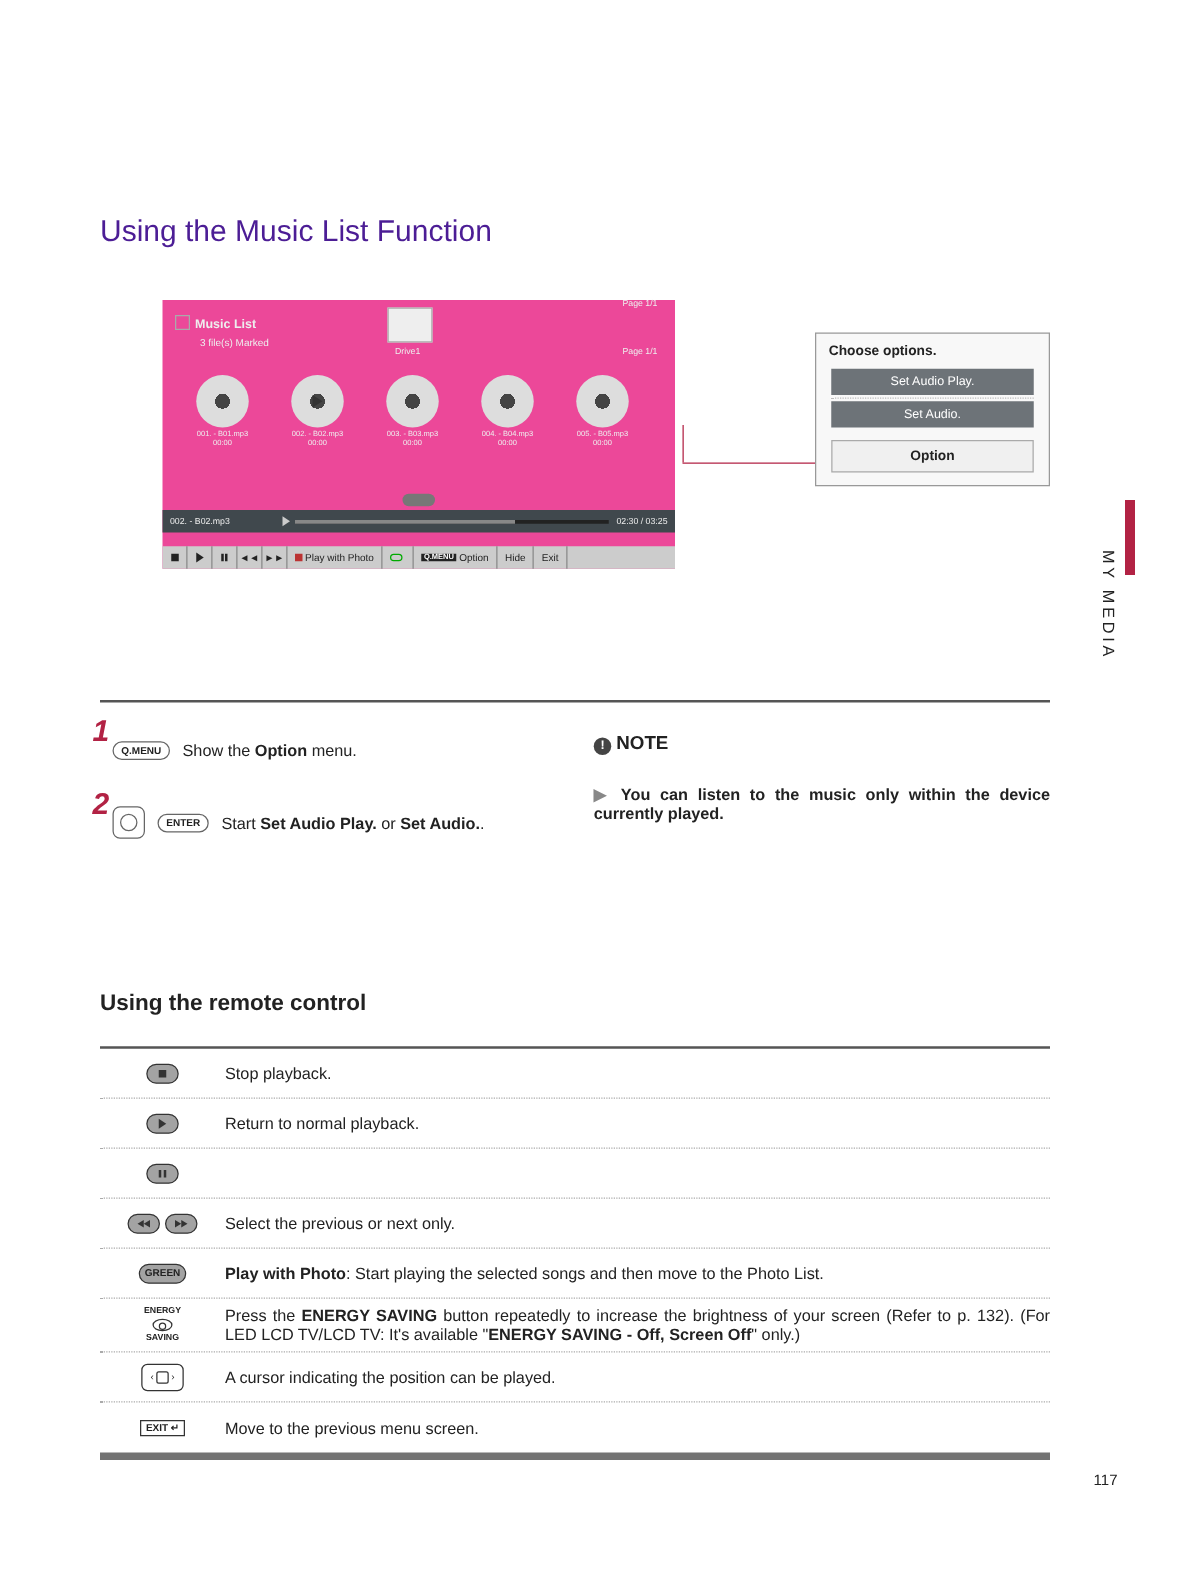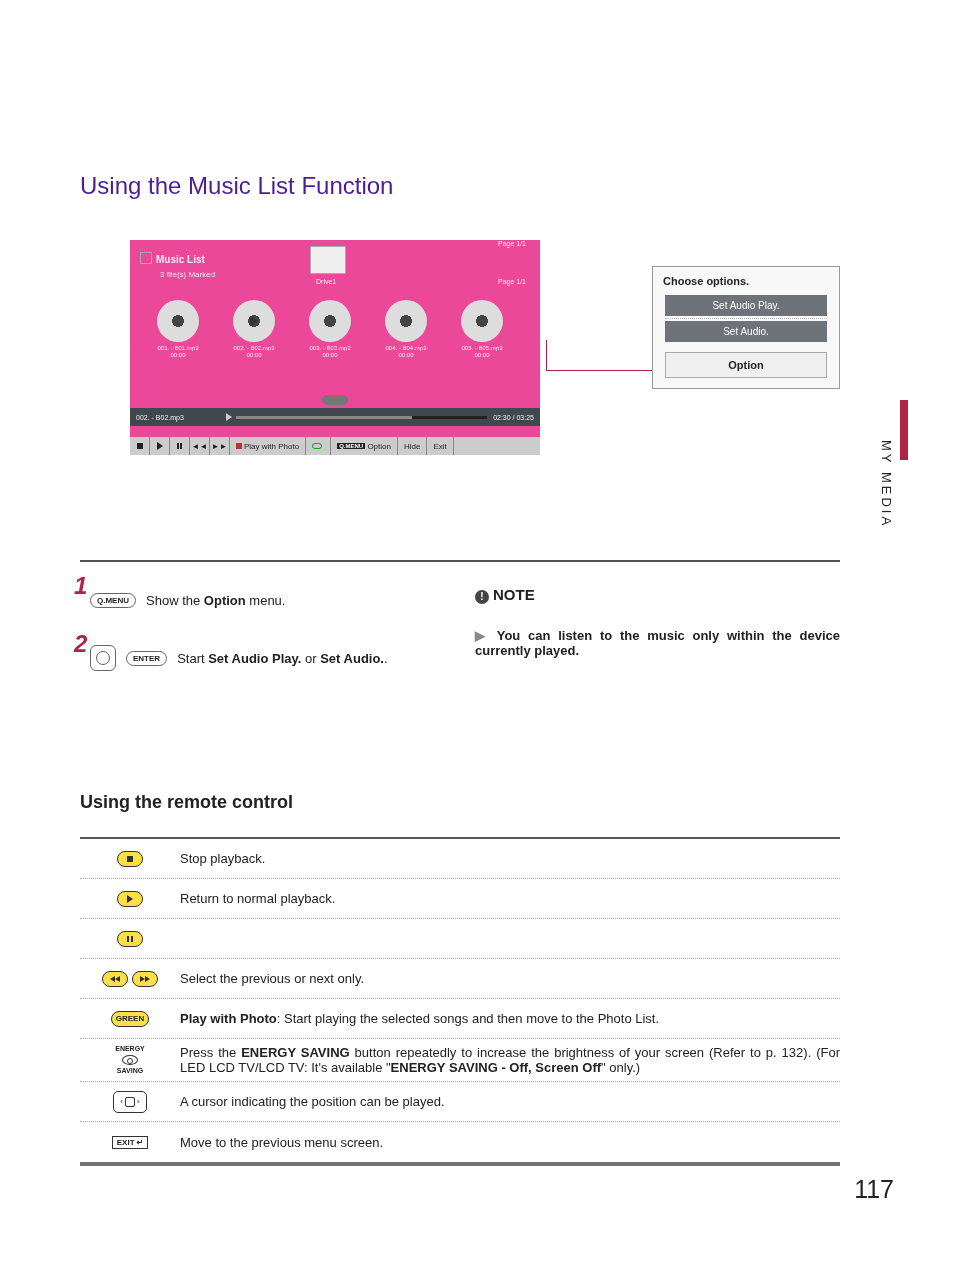--- a/index.html
+++ b/index.html
@@ -62,44 +62,44 @@
   .nav-remote .d { width: 14px; height: 14px; border: 1px solid #666; border-radius: 50%; }
   .step-text { font-size: 13px; }
   .notebox { flex: 1; }
   .note-hd { font-weight: bold; font-size: 15px; margin-bottom: 24px; }
   .note-hd .bang { display:inline-block; width:14px; height:14px; border-radius:50%; background:#444; color:#fff; font-size:10px; text-align:center; line-height:14px; margin-right:4px; }
   .note-body { font-size: 13px; text-align: justify; font-weight: bold; }
   .note-body .tri { color: #888; }
 
   
   .sub-heading { font-size: 18px; margin-bottom: 24px; }
-  .rc-table { width: 100%; border-top: 2px solid #555; border-bottom: 4px solid #737373; }
+  .rc-table { width: 100%; border-top: 2px solid #555; border-bottom: 6px solid #737373; }
   .rc-row { display: flex; align-items: center; border-bottom: 1px dotted #aaa; min-height: 40px; padding: 6px 0; }
   .rc-row:last-child { border-bottom: none; }
   .rc-icon { width: 100px; display: flex; align-items: center; justify-content: center; gap: 4px; }
-  .pill { border: 1.5px solid #333; border-radius: 10px; min-width: 26px; height: 16px; display: flex; align-items: center; justify-content: center; font-size: 8px; font-weight: bold; padding: 0 4px; background: #fde047; }
+  .pill { border: 1.5px solid #333; border-radius: 10px; min-width: 26px; height: 16px; display: flex; align-items: center; justify-content: center; font-size: 8px; font-weight: bold; padding: 0 4px; background: #a3a3a3; }
   .pill .sq { width: 6px; height: 6px; background: #333; }
   .pill .tri-r { width: 0; height: 0; border-left: 6px solid #333; border-top: 4px solid transparent; border-bottom: 4px solid transparent; }
   .pill .pau { display:flex; gap:2px; }
   .pill .pau span { width:2px; height:6px; background:#333; }
   .pill .rr { display:flex; }
   .pill .rr span { width:0; height:0; border-right:5px solid #333; border-top:3px solid transparent; border-bottom:3px solid transparent; }
   .pill .ff { display:flex; }
   .pill .ff span { width:0; height:0; border-left:5px solid #333; border-top:3px solid transparent; border-bottom:3px solid transparent; }
   .lrpad { width: 34px; height: 22px; border: 1.5px solid #333; border-radius: 5px; display:flex; align-items:center; justify-content:center; gap:2px; font-size:8px; }
   .lrpad .inner { width:10px; height:10px; border:1px solid #333; border-radius:2px; }
   .exit-btn { border:1.5px solid #333; padding:1px 4px; font-size:8px; font-weight:bold; display:flex; align-items:center; gap:2px; }
   .energy { font-size: 7px; font-weight: bold; text-align:center; line-height:1.1; }
   .energy .eye { width: 16px; height: 10px; border:1.5px solid #333; border-radius:50%; margin:2px auto; position:relative; }
   .energy .eye::after { content:""; position:absolute; left:4px; top:2px; width:4px; height:4px; border:1px solid #333; border-radius:50%; }
   .rc-desc { flex: 1; font-size: 13px; text-align: justify; }
 
   .side-label { position: absolute; right: 60px; top: 440px; font-size: 13px; letter-spacing: 3px; writing-mode: vertical-rl; }
   .side-bar { position: absolute; right: 46px; top: 400px; width: 8px; height: 60px; background: #b22244; }
-  .pagenum { position: absolute; right: 60px; bottom: 68px; font-size: 25px; }
+  .pagenum { position: absolute; right: 60px; bottom: 81px; font-size: 12px; }
 </style>
 </head>
 <body>
 
 <div class="page">
   <div class="side-bar"></div>
   <div class="side-label">MY MEDIA</div>
   <div class="pagenum">117</div>
 
   <div class="content">

